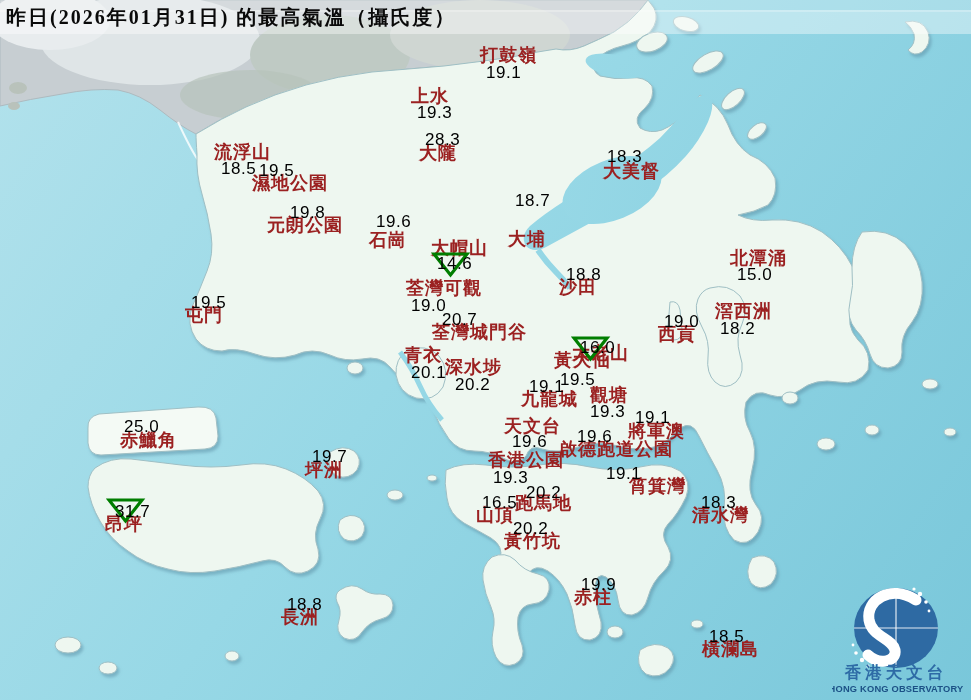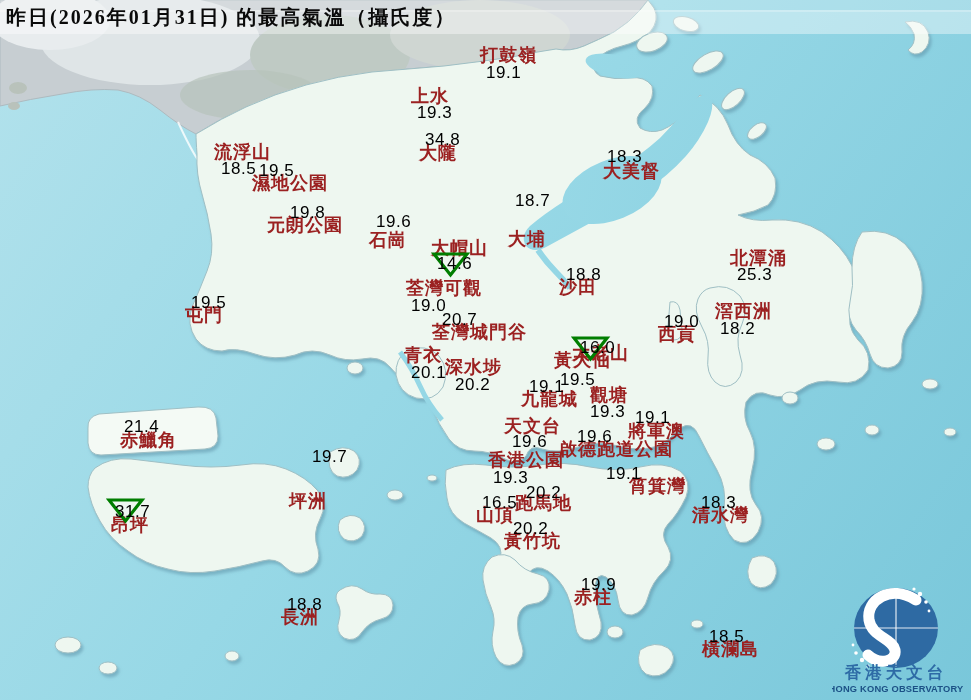--- a/index.html
+++ b/index.html
@@ -113,21 +113,21 @@
   </svg>
 
   <div id="title">昨日(2026年01月31日) 的最高氣溫（攝氏度）</div>
 
   <div id="stations-layer">
       <div class="st-name" style="left: 480px; top: 46px;">打鼓嶺</div>
       <div class="st-val" style="left: 486px; top: 64px; color: rgb(0, 0, 0);">19.1</div>
       <div class="st-name" style="left: 411px; top: 87px;">上水</div>
       <div class="st-val" style="left: 417px; top: 104px; color: rgb(0, 0, 0);">19.3</div>
       <div class="st-name" style="left: 419px; top: 144px;">大隴</div>
-      <div class="st-val" style="left: 425px; top: 131px; color: rgb(0, 0, 0);">34.8</div>
+      <div class="st-val" style="left: 425px; top: 131px; color: rgb(0, 0, 0);">28.3</div>
       <div class="st-name" style="left: 214px; top: 143px;">流浮山</div>
       <div class="st-val" style="left: 221px; top: 160px; color: rgb(0, 0, 0);">18.5</div>
       <div class="st-name" style="left: 252px; top: 174px;">濕地公園</div>
       <div class="st-val" style="left: 259px; top: 162px; color: rgb(0, 0, 0);">19.5</div>
       <div class="st-name" style="left: 267px; top: 216px;">元朗公園</div>
       <div class="st-val" style="left: 274px; top: 204px; color: rgb(0, 0, 0); margin-left: 16px;">19.8</div>
       <div class="st-name" style="left: 369px; top: 197px; margin-top: 34px;">石崗</div>
       <div class="st-val" style="left: 376px; top: 213px; color: rgb(0, 0, 0);">19.6</div>
       <div class="st-name" style="left: 603px; top: 162px;">大美督</div>
       <div class="st-val" style="left: 607px; top: 148px; color: rgb(0, 0, 0);">18.3</div>
@@ -136,21 +136,21 @@
       <svg width="40" height="27" viewBox="0 0 40 27" class="st-marker" style="left: 431px; top: 251px;">
         <polygon points="3,3 36,3 19.5,24" fill="none" stroke="#007e00" stroke-width="3.2"></polygon>
       </svg>
       <div class="st-name" style="left: 431px; top: 239px;">大帽山</div>
       <div class="st-val" style="left: 437px; top: 255px; color: rgb(0, 0, 0);">14.6</div>
       <div class="st-name" style="left: 406px; top: 279px;">荃灣可觀</div>
       <div class="st-val" style="left: 411px; top: 297px; color: rgb(0, 0, 0);">19.0</div>
       <div class="st-name" style="left: 559px; top: 278px;">沙田</div>
       <div class="st-val" style="left: 566px; top: 266px; color: rgb(0, 0, 0);">18.8</div>
       <div class="st-name" style="left: 730px; top: 249px;">北潭涌</div>
-      <div class="st-val" style="left: 737px; top: 266px; color: rgb(0, 0, 0);">25.3</div>
+      <div class="st-val" style="left: 737px; top: 266px; color: rgb(0, 0, 0);">15.0</div>
       <div class="st-name" style="left: 715px; top: 302px;">滘西洲</div>
       <div class="st-val" style="left: 720px; top: 320px; color: rgb(0, 0, 0);">18.2</div>
       <div class="st-name" style="left: 658px; top: 325px;">西貢</div>
       <div class="st-val" style="left: 664px; top: 313px; color: rgb(0, 0, 0);">19.0</div>
       <div class="st-name" style="left: 432px; top: 323px;">荃灣城門谷</div>
       <div class="st-val" style="left: 442px; top: 311px; color: rgb(0, 0, 0);">20.7</div>
       <svg width="40" height="27" viewBox="0 0 40 27" class="st-marker" style="left: 571px; top: 335px;">
         <polygon points="3,3 36,3 19.5,24" fill="none" stroke="#007e00" stroke-width="3.2"></polygon>
       </svg>
       <div class="st-name" style="left: 572px; top: 324px; margin-top: 20px;">大老山</div>
@@ -169,27 +169,27 @@
       <div class="st-val" style="left: 512px; top: 433px; color: rgb(0, 0, 0);">19.6</div>
       <div class="st-name" style="left: 559px; top: 440px;">啟德跑道公園</div>
       <div class="st-val" style="left: 577px; top: 428px; color: rgb(0, 0, 0);">19.6</div>
       <div class="st-name" style="left: 628px; top: 422px;">將軍澳</div>
       <div class="st-val" style="left: 635px; top: 409px; color: rgb(0, 0, 0);">19.1</div>
       <div class="st-name" style="left: 488px; top: 451px;">香港公園</div>
       <div class="st-val" style="left: 493px; top: 469px; color: rgb(0, 0, 0);">19.3</div>
       <div class="st-name" style="left: 600px; top: 477px; margin-left: 29px;">筲箕灣</div>
       <div class="st-val" style="left: 606px; top: 465px; color: rgb(0, 0, 0);">19.1</div>
       <div class="st-name" style="left: 120px; top: 431px;">赤鱲角</div>
-      <div class="st-val" style="left: 124px; top: 418px; color: rgb(0, 0, 0);">21.4</div>
-      <div class="st-name" style="left: 289px; top: 461px; margin-top: 31px;">坪洲</div>
+      <div class="st-val" style="left: 124px; top: 418px; color: rgb(0, 0, 0);">25.0</div>
+      <div class="st-name" style="left: 305px; top: 461px;">坪洲</div>
       <div class="st-val" style="left: 312px; top: 448px; color: rgb(0, 0, 0);">19.7</div>
       <svg width="40" height="27" viewBox="0 0 40 27" class="st-marker" style="left: 106px; top: 497px;">
         <polygon points="3,3 36,3 19.5,24" fill="none" stroke="#007e00" stroke-width="3.2"></polygon>
       </svg>
-      <div class="st-name" style="left: 111px; top: 516px;">昂坪</div>
+      <div class="st-name" style="left: 105px; top: 516px; font-family: Liberation Mono, monospace;">昂坪</div>
       <div class="st-val" style="left: 115px; top: 503px; color: rgb(0, 0, 0);">31.7</div>
       <div class="st-name" style="left: 185px; top: 306px;">屯門</div>
       <div class="st-val" style="left: 191px; top: 294px; color: rgb(0, 0, 0);">19.5</div>
       <div class="st-name" style="left: 515px; top: 494px;">跑馬地</div>
       <div class="st-val" style="left: 526px; top: 484px; color: rgb(0, 0, 0);">20.2</div>
       <div class="st-name" style="left: 476px; top: 506px; font-family: Liberation Serif, serif;">山頂</div>
       <div class="st-val" style="left: 482px; top: 494px; color: rgb(0, 0, 0);">16.5</div>
       <div class="st-name" style="left: 504px; top: 532px;">黃竹坑</div>
       <div class="st-val" style="left: 513px; top: 520px; color: rgb(0, 0, 0);">20.2</div>
       <div class="st-name" style="left: 692px; top: 506px;">清水灣</div>

